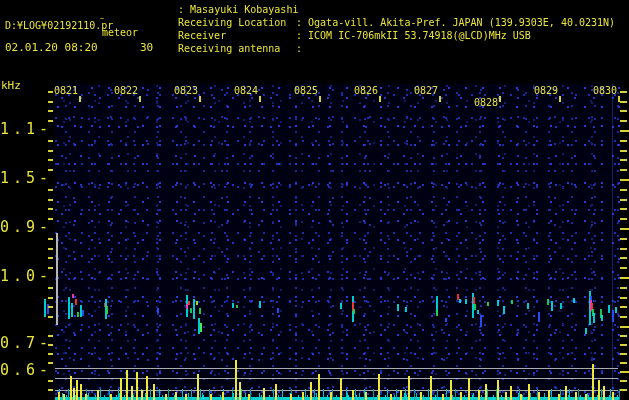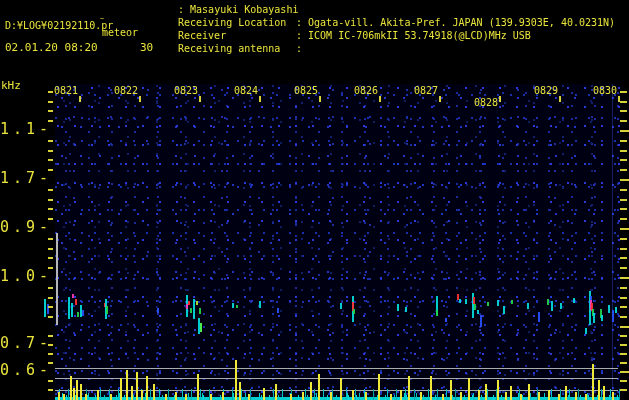--- a/index.html
+++ b/index.html
@@ -105,21 +105,21 @@
     <div class="ytick" style="left: 379px; top: 96px; width: 2px; height: 6px;"></div>
     <div class="tlabel" style="left: 414px; top: 85px;">0827</div>
     <div class="ytick" style="left: 439px; top: 96px; width: 2px; height: 6px;"></div>
     <div class="tlabel" style="left: 474px; top: 97px;">0828</div>
     <div class="ytick" style="left: 499px; top: 96px; width: 2px; height: 6px;"></div>
     <div class="tlabel" style="left: 534px; top: 85px;">0829</div>
     <div class="ytick" style="left: 559px; top: 96px; width: 2px; height: 6px;"></div>
     <div class="tlabel" style="left: 593px; top: 85px;">0830</div>
     <div class="ytick" style="left: 618px; top: 96px; width: 2px; height: 6px;"></div>
     <div class="flabel" style="top: 123px;">1.1-</div>
-    <div class="flabel" style="top: 172px;">1.7-</div>
+    <div class="flabel" style="top: 172px;">1.5-</div>
     <div class="flabel" style="top: 221px;">0.9-</div>
     <div class="flabel" style="top: 270px;">1.0-</div>
     <div class="flabel" style="top: 337px;">0.7-</div>
     <div class="flabel" style="top: 364px;">0.6-</div>
     <div class="ytick" style="left: 48px; top: 91px; width: 5px; height: 2px;"></div>
     <div class="ytick" style="left: 620px; top: 91px; width: 7px; height: 2px;"></div>
     <div class="ytick" style="left: 48px; top: 101px; width: 5px; height: 2px;"></div>
     <div class="ytick" style="left: 620px; top: 101px; width: 7px; height: 2px;"></div>
     <div class="ytick" style="left: 48px; top: 110px; width: 5px; height: 2px;"></div>
     <div class="ytick" style="left: 620px; top: 110px; width: 7px; height: 2px;"></div>

